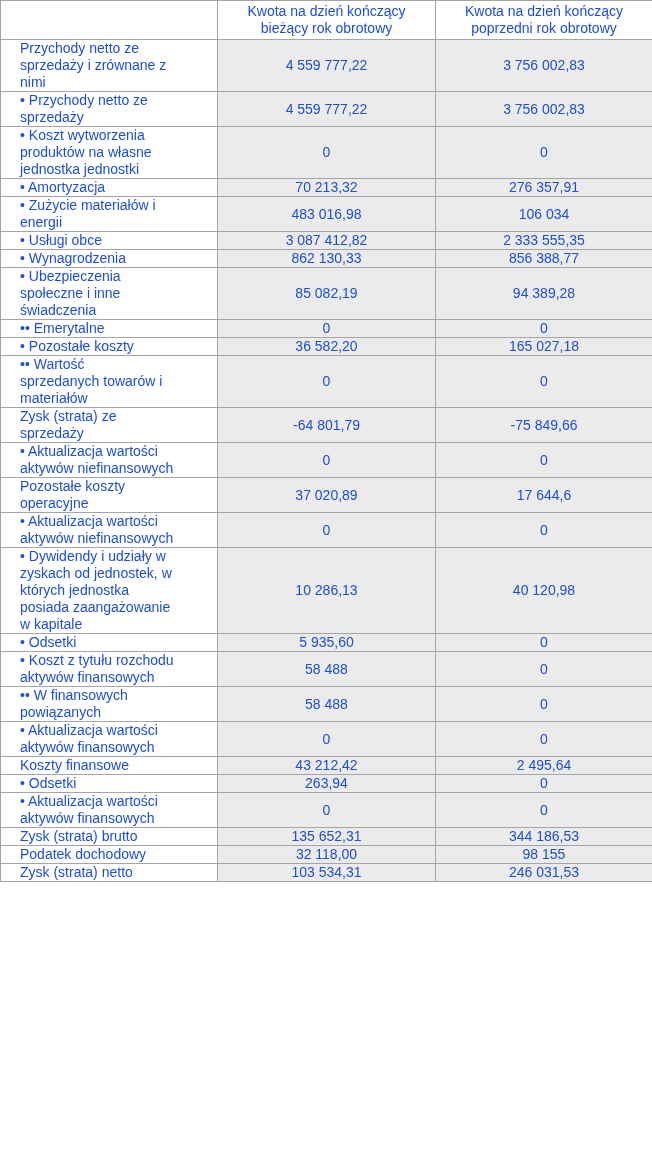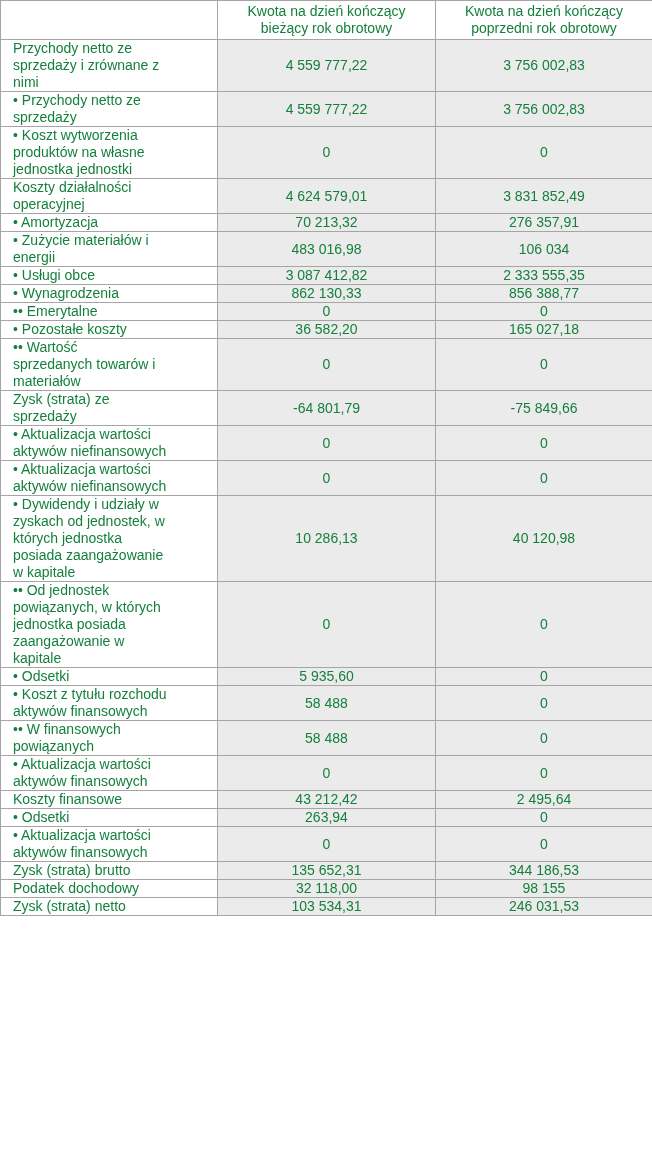--- a/index.html
+++ b/index.html
@@ -7,42 +7,42 @@
     padding: 0;
     background: #ffffff;
   }
   table.fin-table {
     border-collapse: collapse;
     table-layout: fixed;
     width: 652px;
     font-family: "Liberation Sans", sans-serif;
     font-size: 14px;
     line-height: 17px;
-    color: #15803d;
+    color: #1d4ed8;
   }
   table.fin-table th,
   table.fin-table td {
     border: 1px solid #a5a5a5;
     vertical-align: middle;
     overflow: hidden;
   }
   table.fin-table th {
     font-weight: normal;
     text-align: center;
     background: #ffffff;
     padding: 2px 4px;
     white-space: pre-line;
   }
   table.fin-table th.corner {
     background: #ffffff;
   }
   td.cell-label {
     background: #ffffff;
     text-align: left;
-    padding: 0 6px 0 12px;
+    padding: 0 6px 0 19px;
     white-space: pre-line;
   }
   td.cell-value {
     background: #ebebeb;
     text-align: center;
     padding: 0 4px;
   }
 </style>
 </head>
 <body>
@@ -77,26 +77,20 @@
         <td class="cell-value">3 756 002,83</td>
       </tr>
       <tr>
         <td class="cell-label">• Koszt wytworzenia
 produktów na własne
 jednostka jednostki</td>
         <td class="cell-value">0</td>
         <td class="cell-value">0</td>
       </tr>
       <tr>
-        <td class="cell-label">Koszty działalności
-operacyjnej</td>
-        <td class="cell-value">4 624 579,01</td>
-        <td class="cell-value">3 831 852,49</td>
-      </tr>
-      <tr>
         <td class="cell-label">• Amortyzacja</td>
         <td class="cell-value">70 213,32</td>
         <td class="cell-value">276 357,91</td>
       </tr>
       <tr>
         <td class="cell-label">• Zużycie materiałów i
 energii</td>
         <td class="cell-value">483 016,98</td>
         <td class="cell-value">106 034</td>
       </tr>
@@ -104,20 +98,27 @@
         <td class="cell-label">• Usługi obce</td>
         <td class="cell-value">3 087 412,82</td>
         <td class="cell-value">2 333 555,35</td>
       </tr>
       <tr>
         <td class="cell-label">• Wynagrodzenia</td>
         <td class="cell-value">862 130,33</td>
         <td class="cell-value">856 388,77</td>
       </tr>
       <tr>
+        <td class="cell-label">• Ubezpieczenia
+społeczne i inne
+świadczenia</td>
+        <td class="cell-value">85 082,19</td>
+        <td class="cell-value">94 389,28</td>
+      </tr>
+      <tr>
         <td class="cell-label">•• Emerytalne</td>
         <td class="cell-value">0</td>
         <td class="cell-value">0</td>
       </tr>
       <tr>
         <td class="cell-label">• Pozostałe koszty</td>
         <td class="cell-value">36 582,20</td>
         <td class="cell-value">165 027,18</td>
       </tr>
       <tr>
@@ -131,46 +132,43 @@
         <td class="cell-label">Zysk (strata) ze
 sprzedaży</td>
         <td class="cell-value">-64 801,79</td>
         <td class="cell-value">-75 849,66</td>
       </tr>
       <tr>
         <td class="cell-label">• Aktualizacja wartości
 aktywów niefinansowych</td>
         <td class="cell-value">0</td>
         <td class="cell-value">0</td>
+      </tr>
+      <tr>
+        <td class="cell-label">Pozostałe koszty
+operacyjne</td>
+        <td class="cell-value">37 020,89</td>
+        <td class="cell-value">17 644,6</td>
       </tr>
       <tr>
         <td class="cell-label">• Aktualizacja wartości
 aktywów niefinansowych</td>
         <td class="cell-value">0</td>
         <td class="cell-value">0</td>
       </tr>
       <tr>
         <td class="cell-label">• Dywidendy i udziały w
 zyskach od jednostek, w
 których jednostka
 posiada zaangażowanie
 w kapitale</td>
         <td class="cell-value">10 286,13</td>
         <td class="cell-value">40 120,98</td>
       </tr>
       <tr>
-        <td class="cell-label">•• Od jednostek
-powiązanych, w których
-jednostka posiada
-zaangażowanie w
-kapitale</td>
-        <td class="cell-value">0</td>
-        <td class="cell-value">0</td>
-      </tr>
-      <tr>
         <td class="cell-label">• Odsetki</td>
         <td class="cell-value">5 935,60</td>
         <td class="cell-value">0</td>
       </tr>
       <tr>
         <td class="cell-label">• Koszt z tytułu rozchodu
 aktywów finansowych</td>
         <td class="cell-value">58 488</td>
         <td class="cell-value">0</td>
       </tr>

